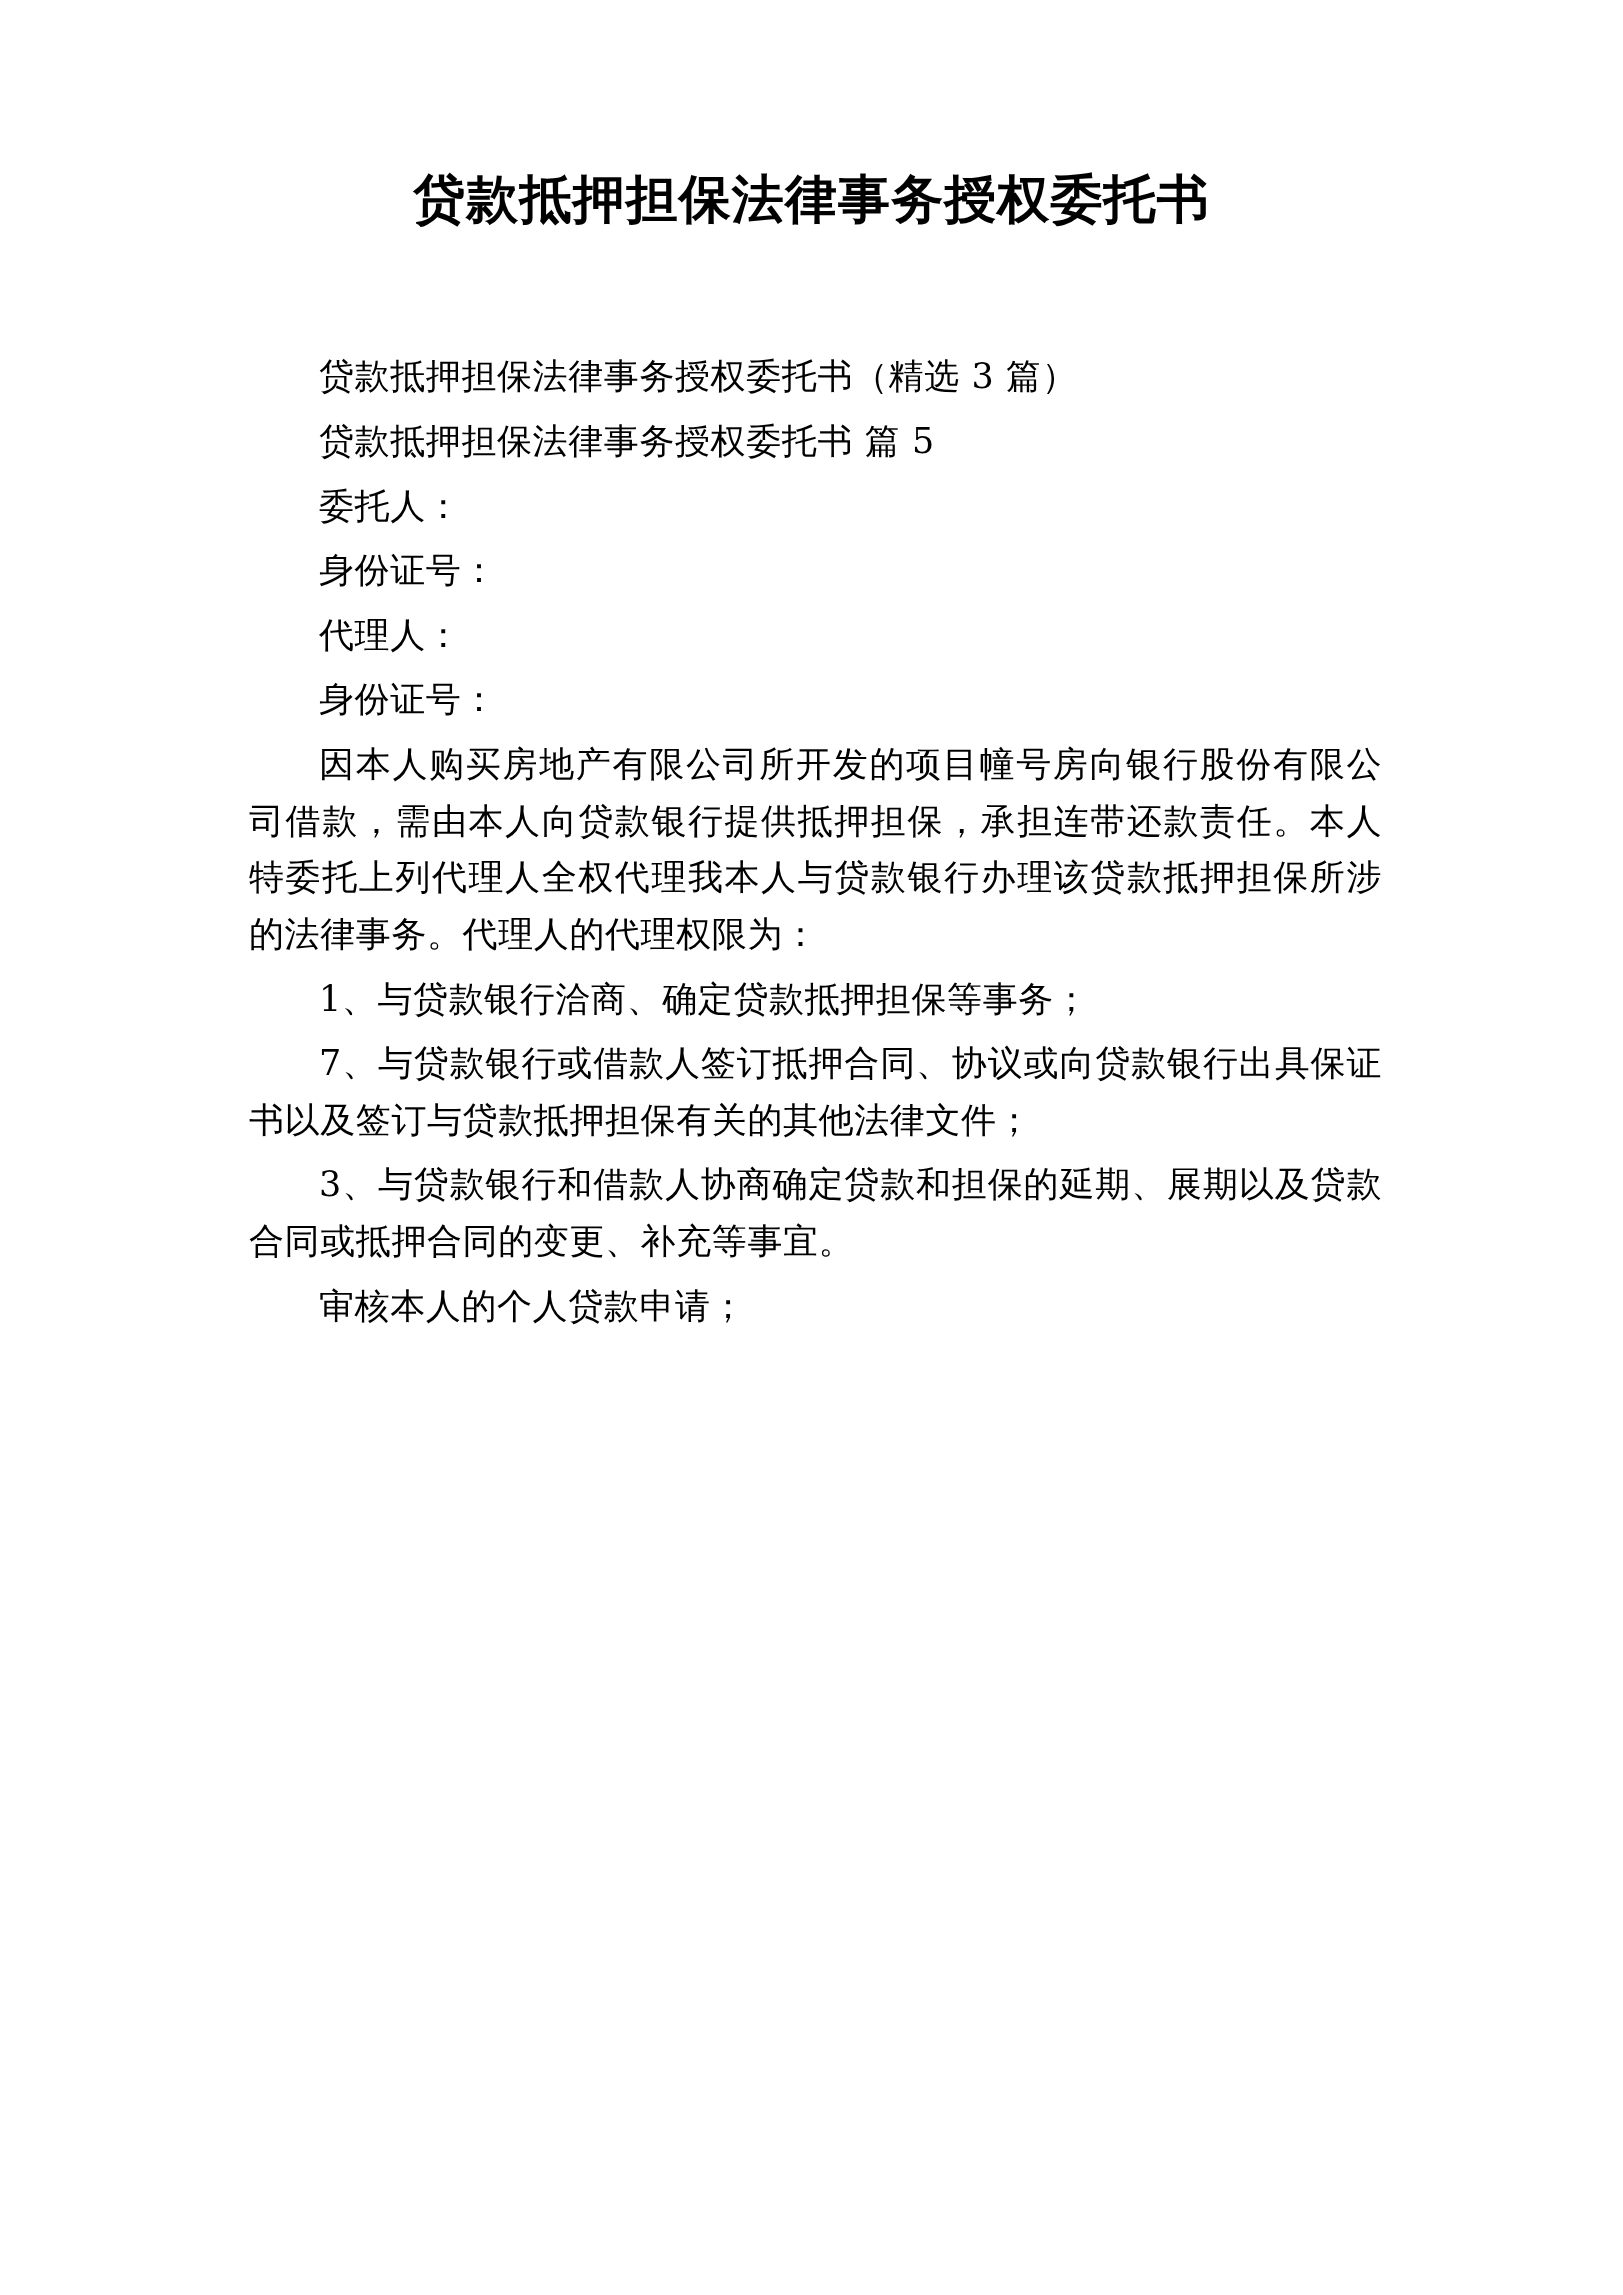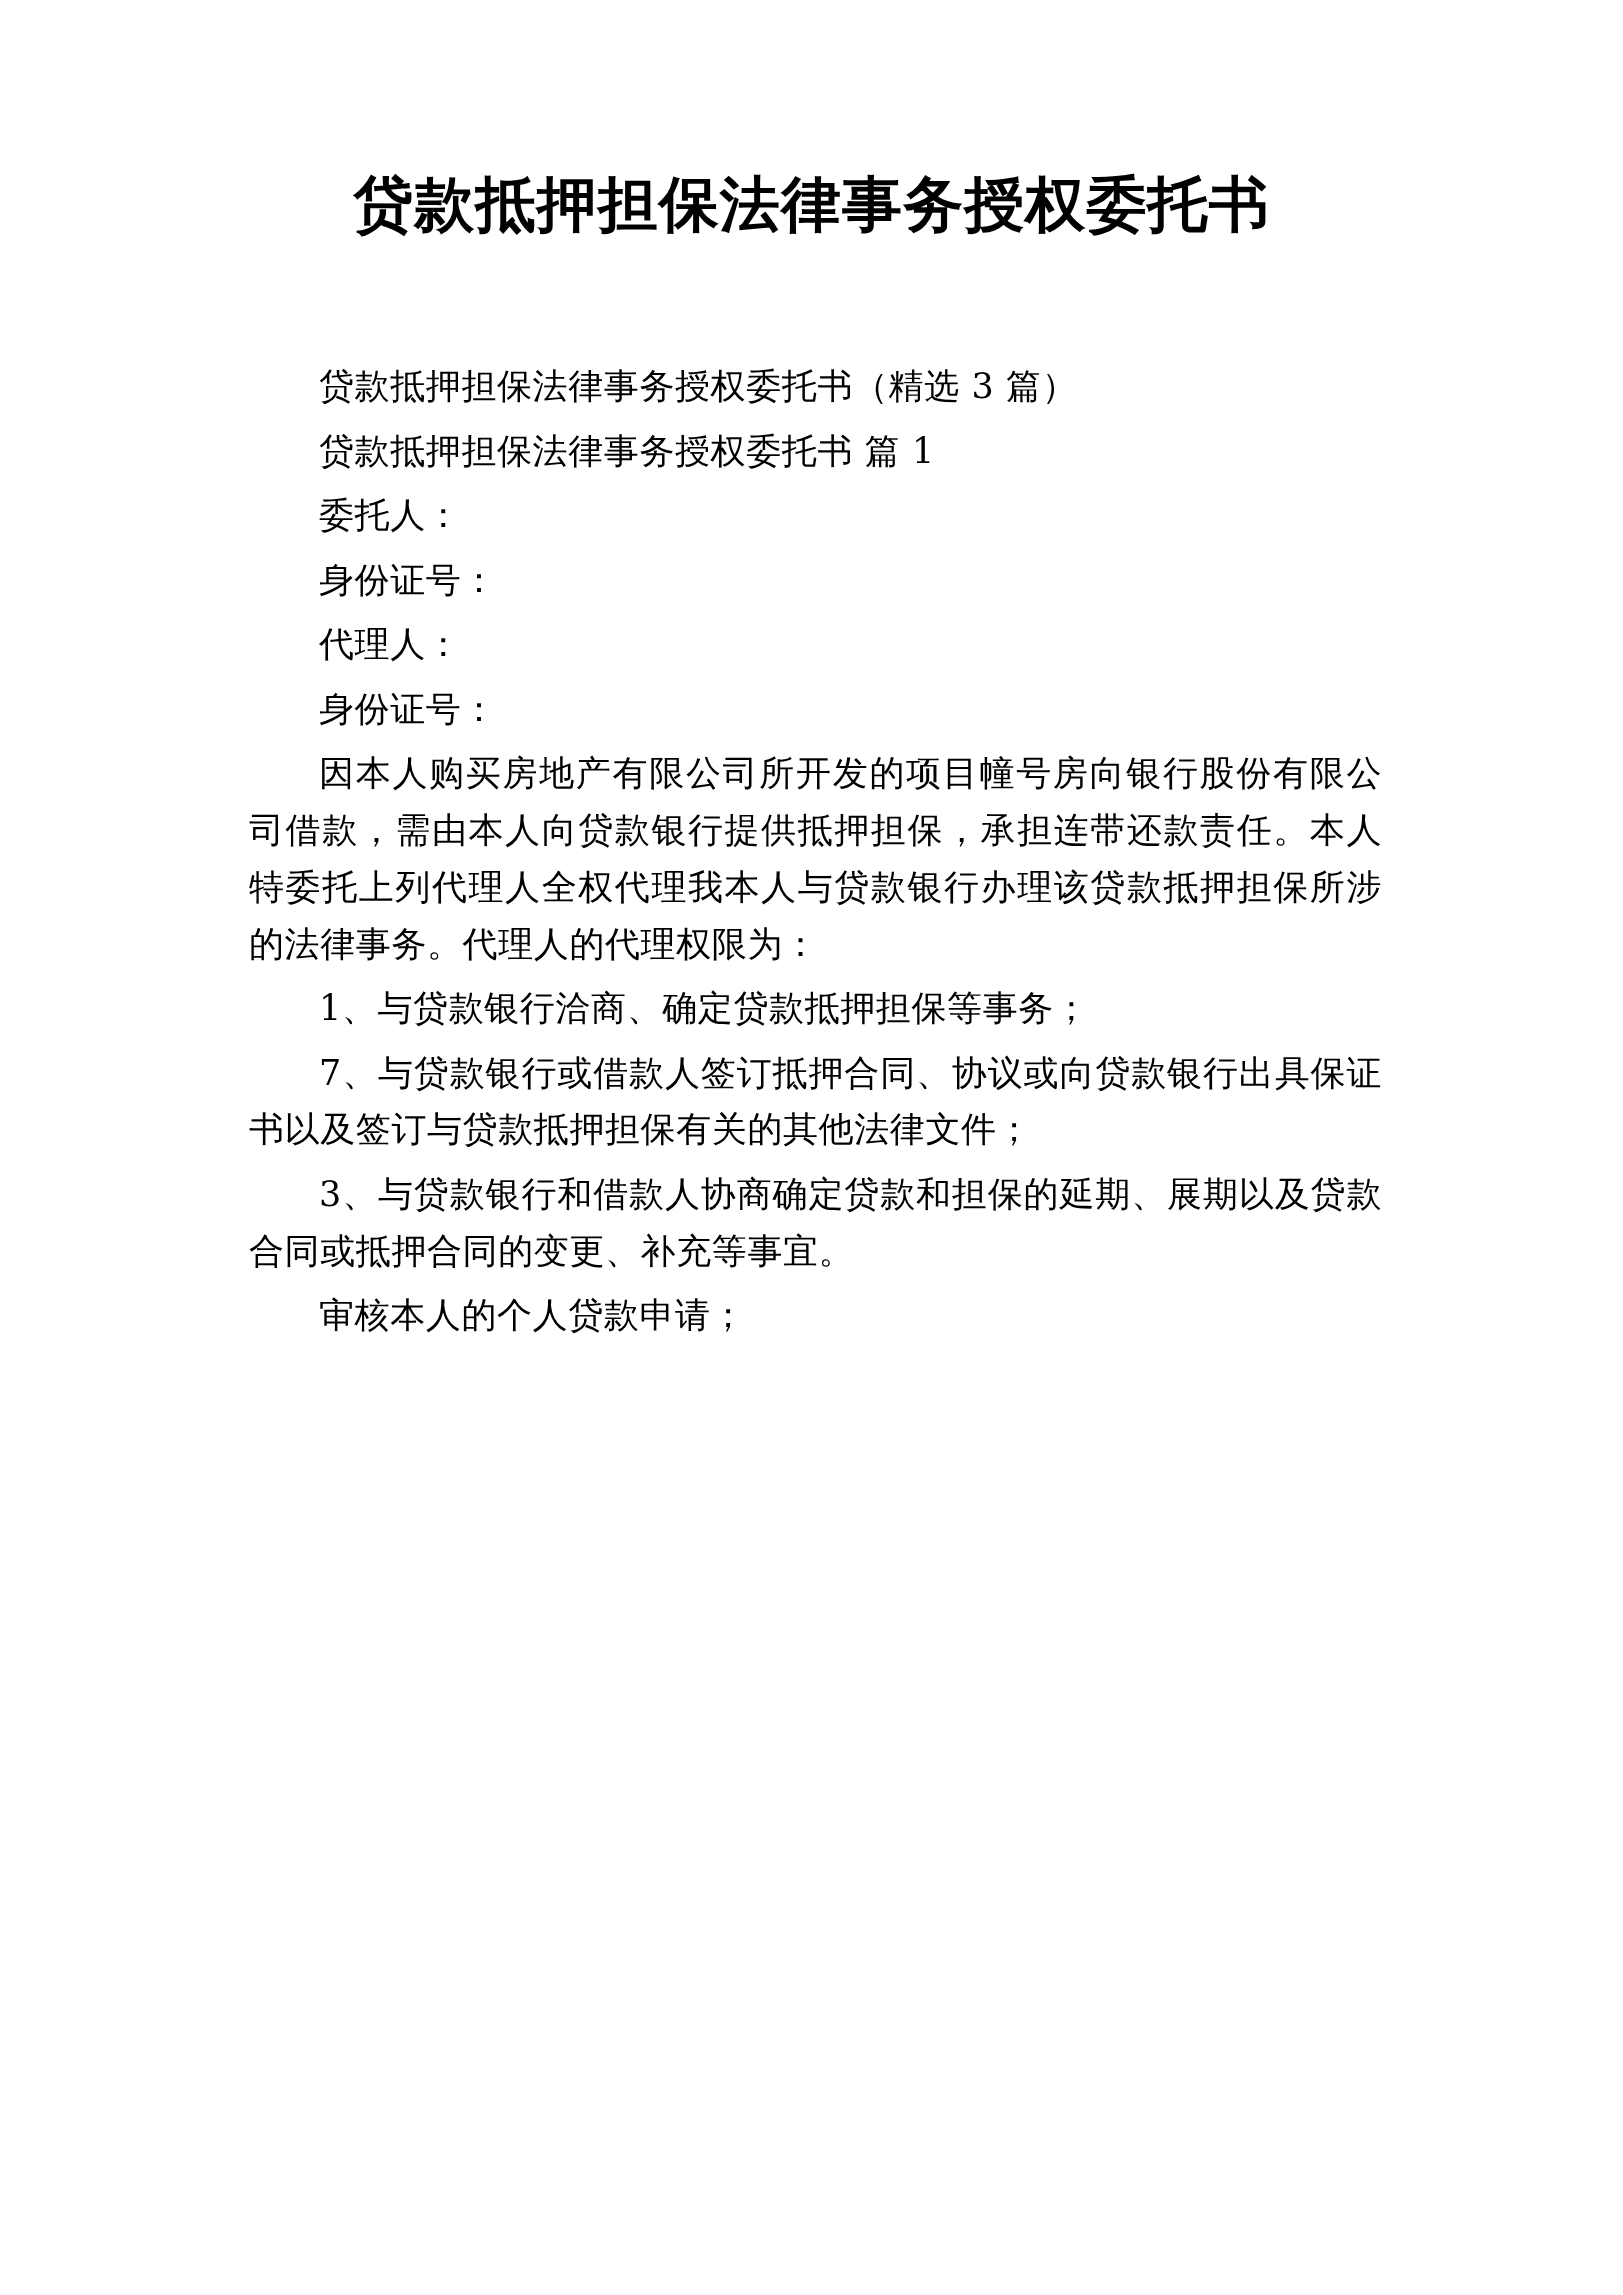--- a/index.html
+++ b/index.html
@@ -15,21 +15,21 @@
     width: 1623px;
     height: 2295px;
     background: #ffffff;
     position: relative;
     box-sizing: border-box;
     padding: 0;
     overflow: hidden;
   }
   .doc-title {
     text-align: center;
-    font-size: 60px;
+    font-size: 52px;
     font-weight: bold;
     letter-spacing: 1.1px;
     margin: 0;
     padding-top: 168px;
     padding-bottom: 0;
     line-height: 1.2;
     font-family: "DejaVu Sans", "Liberation Sans", sans-serif;
   }
   .body-block {
     margin: 0 auto;
@@ -52,21 +52,21 @@
 </head>
 <body>
 
 <div class="page">
 
   <h1 class="doc-title">贷款抵押担保法律事务授权委托书</h1>
 
   <div class="body-block">
 
     <p class="para">贷款抵押担保法律事务授权委托书（精选 3 篇）</p>
-    <p class="para">贷款抵押担保法律事务授权委托书  篇 1</p>
+    <p class="para">贷款抵押担保法律事务授权委托书  篇 5</p>
     <p class="para">委托人：</p>
     <p class="para">身份证号：</p>
     <p class="para">代理人：</p>
     <p class="para">身份证号：</p>
     <p class="para">因本人购买房地产有限公司所开发的项目幢号房向银行股份有限公司借款，需由本人向贷款银行提供抵押担保，承担连带还款责任。本人特委托上列代理人全权代理我本人与贷款银行办理该贷款抵押担保所涉的法律事务。代理人的代理权限为：</p>
     <p class="para">1、与贷款银行洽商、确定贷款抵押担保等事务；</p>
     <p class="para">7、与贷款银行或借款人签订抵押合同、协议或向贷款银行出具保证书以及签订与贷款抵押担保有关的其他法律文件；</p>
     <p class="para">3、与贷款银行和借款人协商确定贷款和担保的延期、展期以及贷款合同或抵押合同的变更、补充等事宜。</p>
     <p class="para">审核本人的个人贷款申请；</p>
 

